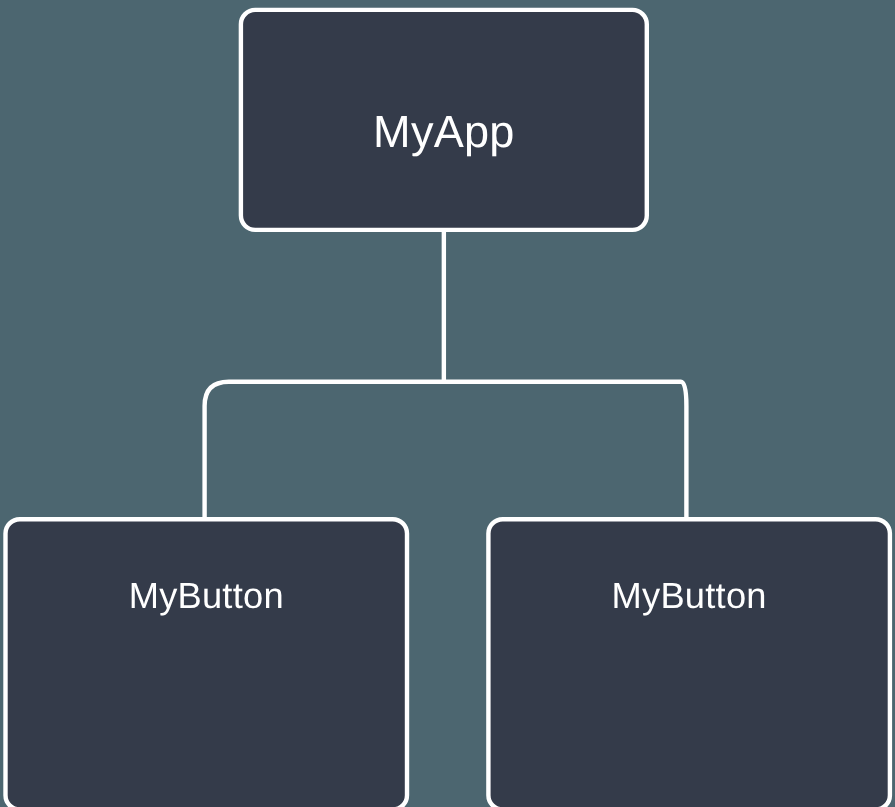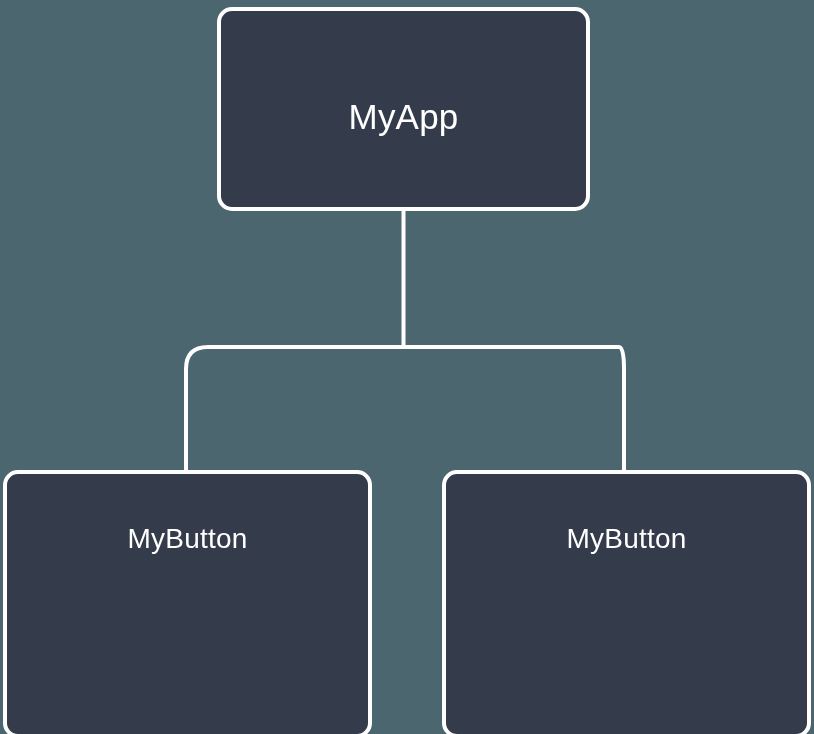--- a/index.html
+++ b/index.html
@@ -45,38 +45,38 @@
   }
 
   #node-app {
     left: 217px;
     top: 7px;
     width: 373px;
     height: 204px;
   }
   #node-app .node-title {
     top: 86px;
-    font-size: 35px;
+    font-size: 41px;
   }
 
   #node-btn-left {
     left: 3px;
     top: 470px;
     width: 369px;
     height: 268px;
   }
   #node-btn-right {
     left: 442px;
     top: 470px;
     width: 369px;
     height: 268px;
   }
   .node-btn .node-title {
     top: 49px;
-    font-size: 28px;
+    font-size: 33px;
   }
 </style>
 </head>
 <body>
 
 <div id="canvas">
 
   <svg id="edges" viewBox="0 0 814 734" width="814" height="734" fill="none">
 
     <path d="M403.5 211 L403.5 347" stroke="#ffffff" stroke-width="4" stroke-linecap="butt"></path>

